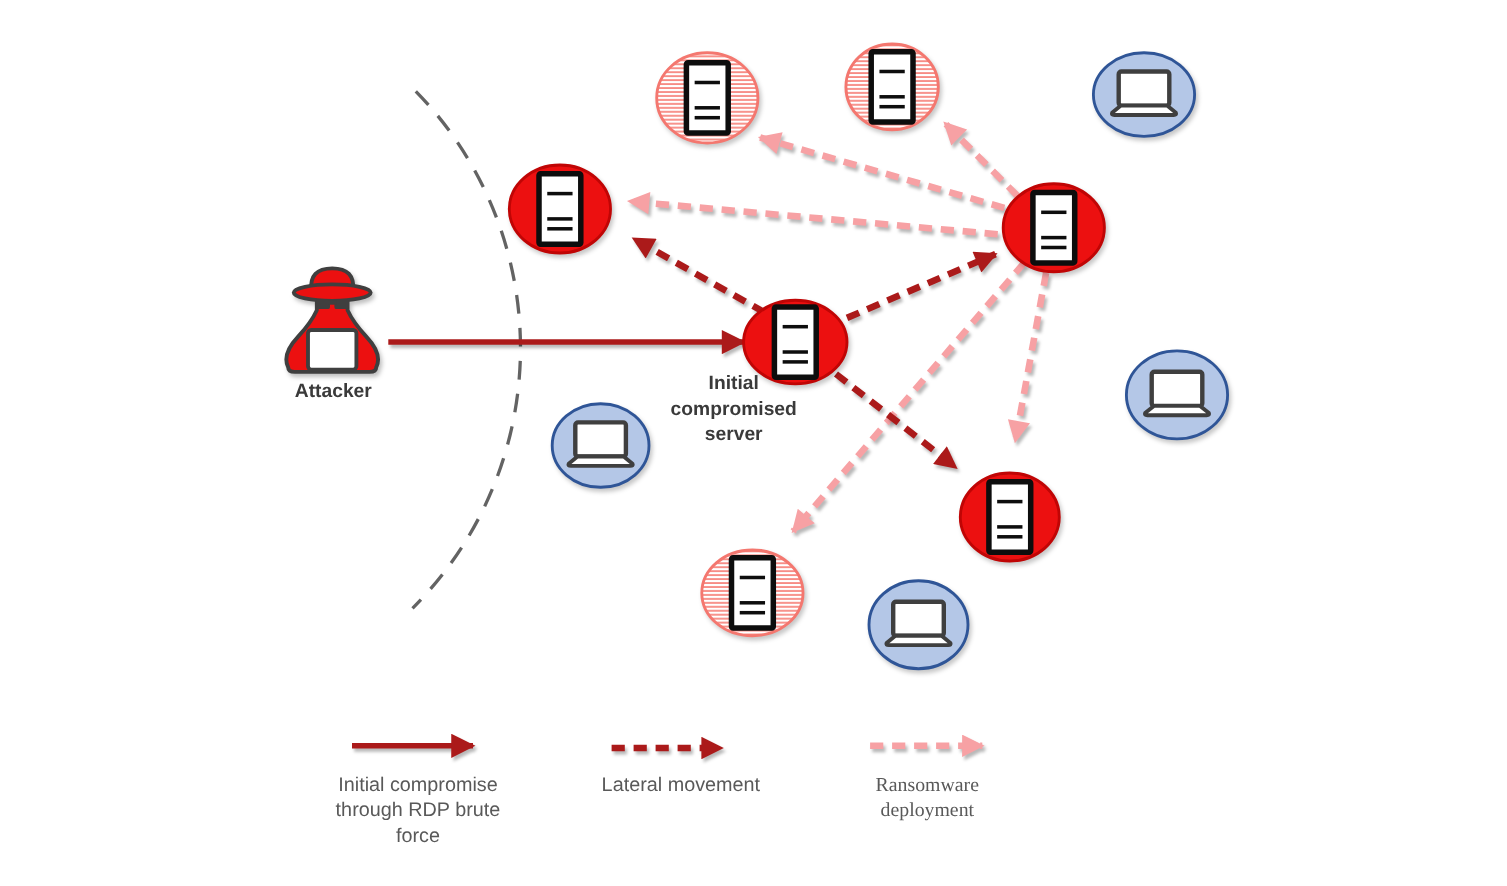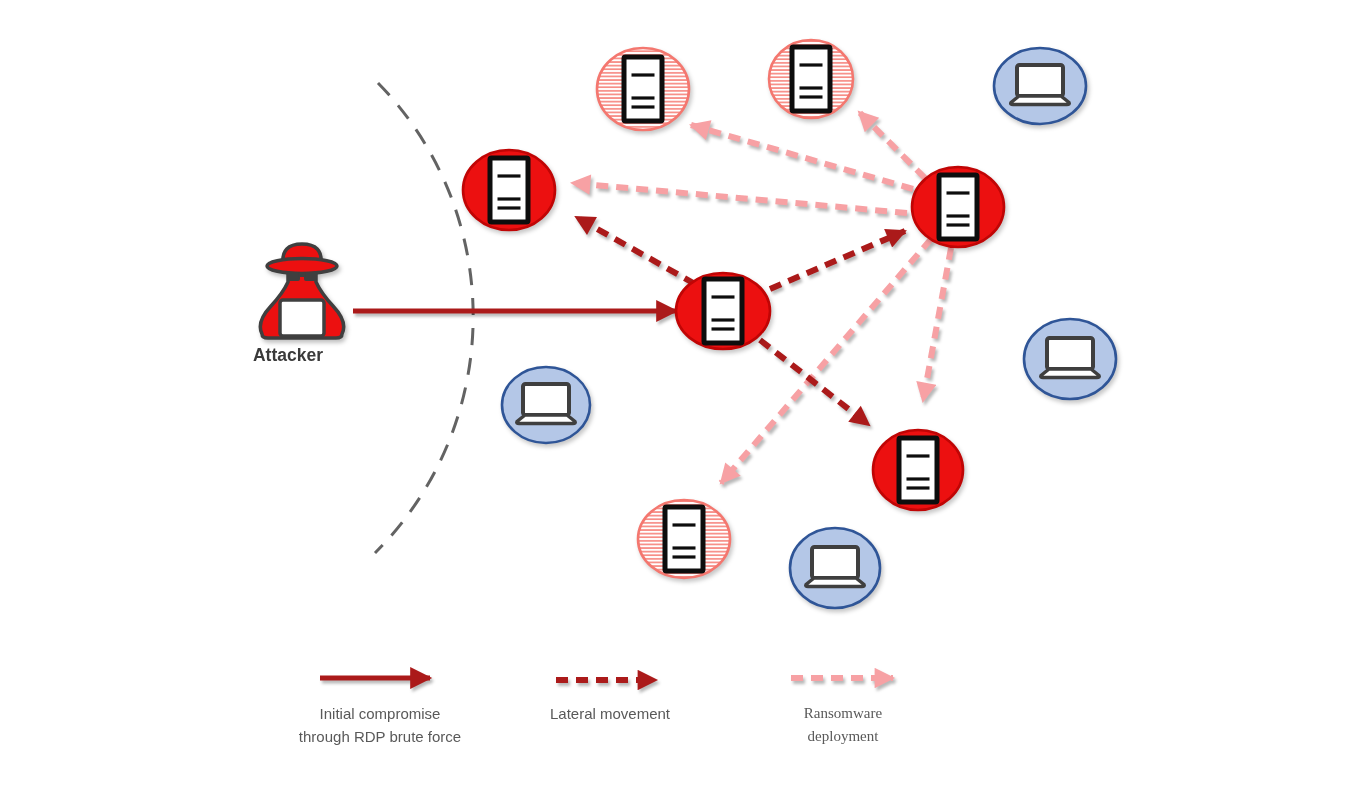--- a/index.html
+++ b/index.html
@@ -3,21 +3,21 @@
 <meta charset="utf-8">
 <style>
   html,body{margin:0;padding:0;background:#ffffff;}
   body{font-family:"Liberation Sans",sans-serif;}
   .canvas{position:relative;width:1370px;height:805px;background:#ffffff;overflow:hidden;}
   #diagram-svg{position:absolute;left:0;top:0;}
   .node{filter:drop-shadow(2px 3px 2px rgba(0,0,0,0.22));}
   .arrow{filter:drop-shadow(2px 3px 1.5px rgba(0,0,0,0.28));}
   .attacker{filter:drop-shadow(2px 3px 2px rgba(0,0,0,0.25));}
   .node-label{position:absolute;text-align:center;font-weight:bold;font-size:17.5px;line-height:23px;color:var(--label-dark,#3a3a3a);}
-  .legend-label{position:absolute;text-align:center;font-weight:normal;font-size:15px;line-height:23px;color:var(--legend-text,#595959);}
+  .legend-label{position:absolute;text-align:center;font-weight:normal;font-size:18px;line-height:23px;color:var(--legend-text,#595959);}
 </style>
 </head>
 <body>
 
 <div class="canvas">
   <svg id="diagram-svg" width="1370" height="805" viewBox="0 0 1370 805">
       <defs>
         <pattern id="hstripes" width="4" height="3.6" patternUnits="userSpaceOnUse">
           <rect width="4" height="3.6" fill="#ffffff"></rect>
           <rect y="1" width="4" height="1.7" fill="#f78b84"></rect>
@@ -140,21 +140,22 @@
         <path d="M -40 42 Q -46 30 -31 14 Q -19 1 -14 -10 L -14 -22 L 14 -22 L 14 -10 Q 19 1 31 14 Q 46 30 40 42 Q 40 46 34 46 L -34 46 Q -40 46 -40 42 Z" fill="#ec1010" stroke="#3f3f3f" stroke-width="3.5" stroke-linejoin="round"></path>
         <path d="M -19 -28 Q -21 -48 0 -48 Q 21 -48 19 -28 Z" fill="#ec1010" stroke="#3f3f3f" stroke-width="3.5" stroke-linejoin="round"></path>
         <ellipse cx="0" cy="-26" rx="35" ry="7.5" fill="#ec1010" stroke="#3f3f3f" stroke-width="3.5"></ellipse>
         <rect x="-15" y="-20" width="13" height="9" rx="2" fill="#3f3f3f"></rect>
         <rect x="2" y="-20" width="13" height="9" rx="2" fill="#3f3f3f"></rect>
         <rect x="-3.5" y="-19" width="7" height="4" fill="#3f3f3f"></rect>
         <rect x="-22" y="8" width="44" height="36" rx="3" fill="#ffffff" stroke="#3f3f3f" stroke-width="3.5"></rect>
       </g>
     </svg>
 
-  <div class="node-label" style="left:223px;top:344px;width:130px;">Attacker</div>
+  <div class="node-label" style="left:238px;top:344px;width:130px;">Attacker</div>
 
+  <div class="node-label" style="left:602px;top:337px;width:130px;">Initial compromised server</div>
 
   <div>
     <div class="legend-label" style="left:295px;top:702px;width:170px;">Initial compromise through RDP brute force</div>
-    <div class="legend-label" style="left:515px;top:702px;width:190px;">Lateral movement</div>
+    <div class="legend-label" style="left:501px;top:702px;width:190px;text-align:right;">Lateral movement</div>
     <div class="legend-label" style="left:773px;top:702px;width:140px;font-family:Liberation Serif, serif;">Ransomware deployment</div>
   </div>
 </div>
 
 </body></html>

